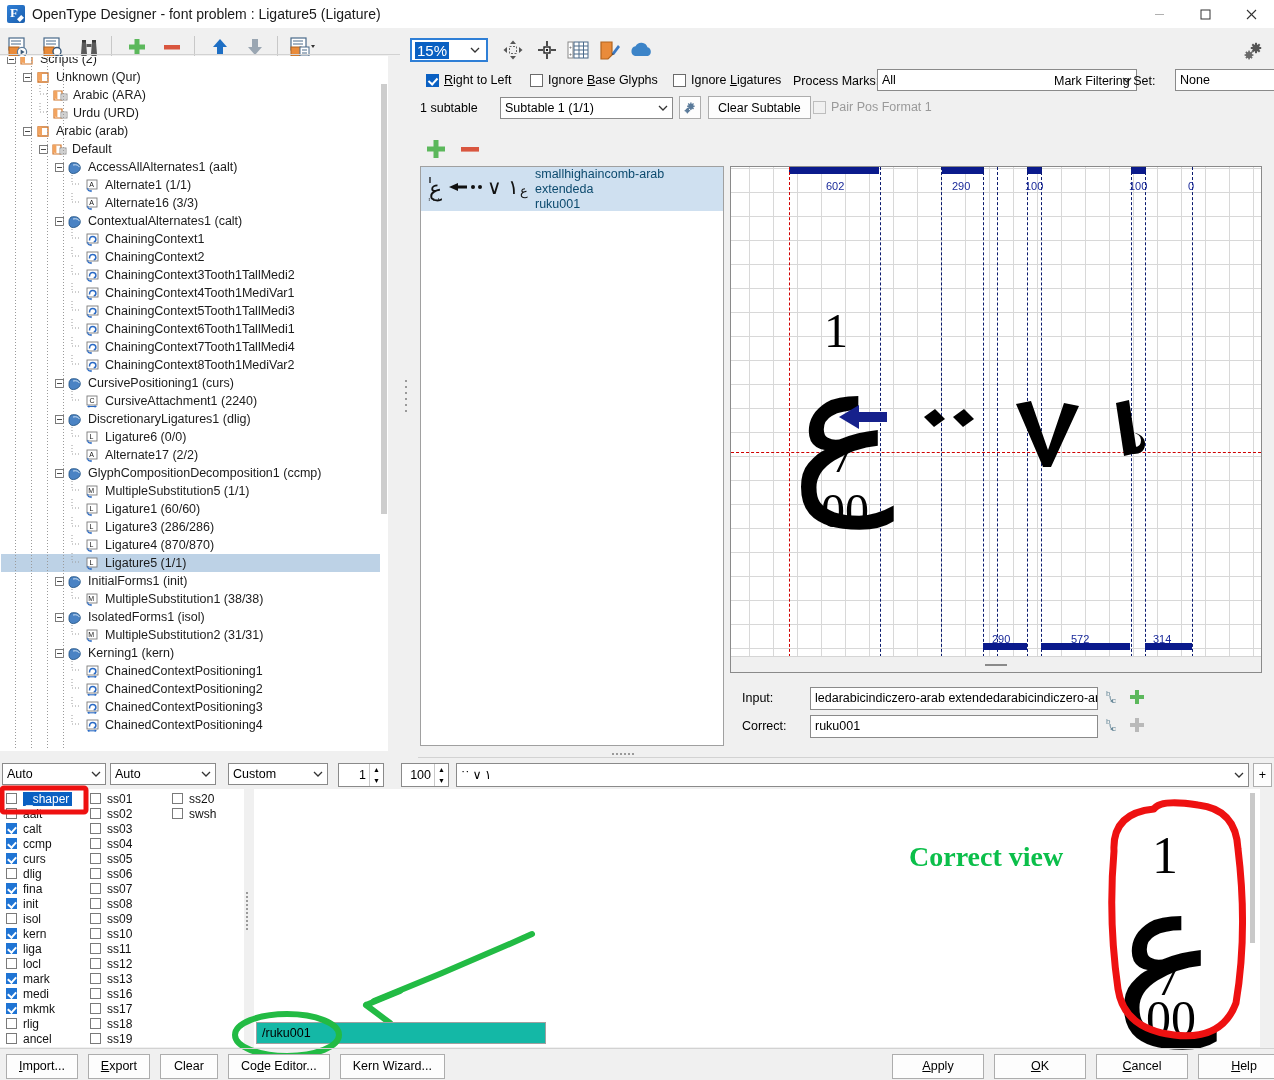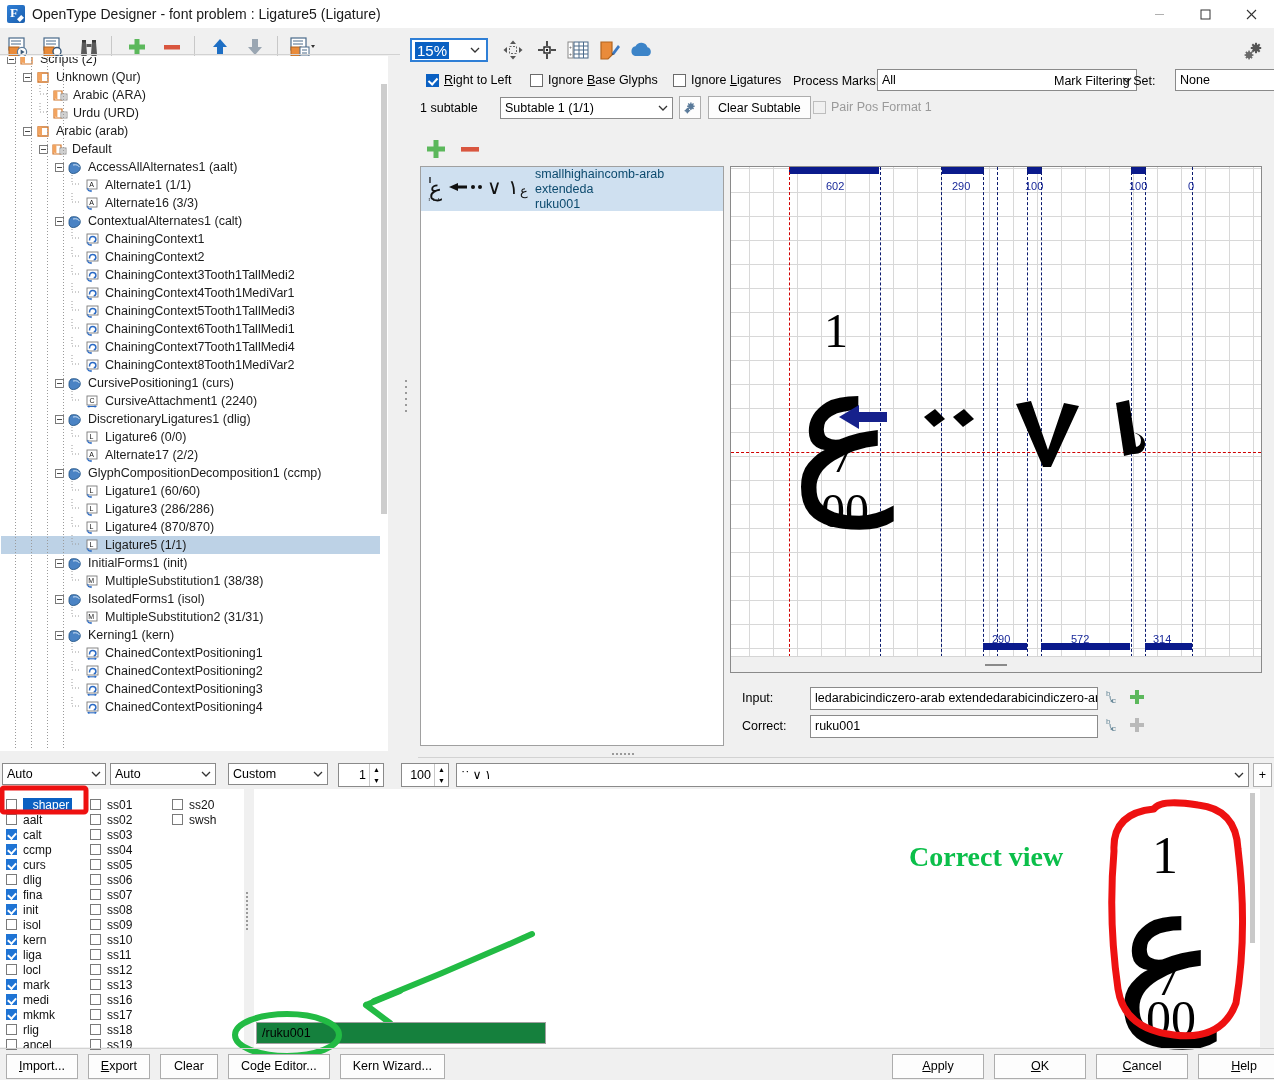--- a/index.html
+++ b/index.html
@@ -159,21 +159,21 @@
   .pvcombo { position:absolute; top:0; height:22px; border:1px solid #8a8a8a; background:#fff;
     display:flex; align-items:center; padding:0 4px; font-size:12.5px; }
   .spin { position:absolute; top:0; height:24px; border:1px solid #8a8a8a; background:#fff;
     display:flex; align-items:center; font-size:12.5px; }
   .spin .sv { flex:1; text-align:right; padding-right:3px; }
   .spin .sbtns { width:14px; height:100%; display:flex; flex-direction:column; border-left:1px solid #c9c9c9;}
   .spin .sbtns div { flex:1; display:flex; align-items:center; justify-content:center; font-size:7px; }
 
   
   .featpanel { position:absolute; left:0; top:789px; width:244px; height:258px; background:#fff; }
-  .featcol { position:absolute; top:8px; }
+  .featcol { position:absolute; top:2px; }
   .featrow { height:15px; display:flex; align-items:center; gap:6px; font-size:12px; }
   .fbox { width:11px; height:11px; border:1px solid #7a7a7a; background:#fff; flex:none; position:relative; }
   .fbox.on { background:#1f74d4; border-color:#1f74d4; }
   .fbox.on::after { content:""; position:absolute; left:2px; top:1px; width:4px; height:6px;
     border:solid #fff; border-width:0 2px 2px 0; transform:rotate(42deg); }
   .flabel { color:#111; }
   .flabel.sel { background:#0a60c2; color:#fff; padding:0 3px; }
 
   .vgrip { position:absolute; left:246px; top:890px; width:4px; height:56px; }
   .vgrip i { display:block; width:2px;height:2px;background:#9a9a9a;margin:2px 0; }
@@ -182,21 +182,21 @@
   .preview { position:absolute; left:254px; top:789px; width:1006px; height:258px; background:#fff; }
   .correctview {
     position:absolute; left: 655px; top: 52px; font-family:"Liberation Serif", serif;
     font-size: 28px; font-weight:bold; color:#0bbf4a;
   }
   .pvscroll { position:absolute; right:0; top:0; width:14px; height:100%; background:#fff; }
   .pvscroll .thumb { position:absolute; left:4px; top:4px; width:5px; height:150px; background:#c9c9c9; }
 
   .urlfield {
     position:absolute; left:256px; top:1022px; width:290px; height:22px;
-    border:1px solid #a0a0a0; background:#15803d; display:flex; align-items:center; padding:0 5px; font-size:12.5px;
+    border:1px solid #a0a0a0; background:#14b8a6; display:flex; align-items:center; padding:0 5px; font-size:12.5px;
   }
 
   
   .btnbar { position:absolute; top:1053px; height:26px; display:flex; align-items:center; gap:10px; }
   .dbtn {
     border:1px solid #adadad; background:#fdfdfd; height:25px; padding:0 12px;
     display:inline-flex; align-items:center; justify-content:center; font-size:12.5px; min-width:58px;
   }
   .dbtn.wide { min-width:92px; }
 
@@ -619,20 +619,35 @@
         </div>
         <div class="trow">
           <span class="tw" style="width: 54px;"></span>
           <span class="expander"></span>
           <span class="tw" style="width: 4px;"></span>
           <span class="icn"><svg width="15" height="13" viewBox="0 0 15 13">
               <path d="M3 2 q7 -1.5 9 3 q1.5 4.5 -4 7 q-6 2 -7 -3 q-0.7 -5 2 -7 z" fill="#4a83c4" stroke="#2a5a8a" stroke-width="0.9"></path>
               <path d="M5 4 q5 -1 6.5 2.2" fill="none" stroke="#cfe2f5" stroke-width="1"></path>
             </svg></span>
           <span class="lbl">GlyphCompositionDecomposition1 (ccmp)</span>
+        </div>
+        <div class="trow">
+          <span class="tw" style="width: 70px;"></span>
+          <span class="dotline"><svg width="10" height="18" viewBox="0 0 10 18">
+              <line x1="1" y1="0" x2="1" y2="9" stroke="#9a9a9a" stroke-width="1" stroke-dasharray="1 2"></line>
+              <line x1="1" y1="9" x2="9" y2="9" stroke="#9a9a9a" stroke-width="1" stroke-dasharray="1 2"></line>
+            </svg></span>
+          <span class="tw" style="width: 4px;"></span>
+          <span class="icn"><svg width="15" height="13" viewBox="0 0 15 13">
+              <rect x="2" y="1" width="10" height="9" fill="#fff" stroke="#7a7a7a" stroke-width="0.9"></rect>
+              <text x="3.2" y="8" font-size="7" font-family="Liberation Sans, sans-serif" fill="#111">M</text>
+              <path d="M3 9 q-1 3 3 3" fill="none" stroke="#2a6ac4" stroke-width="1.1"></path>
+              <polygon points="6.6,10.7 6.6,13.3 4.6,12" fill="#2a6ac4"></polygon>
+            </svg></span>
+          <span class="lbl">MultipleSubstitution5 (1/1)</span>
         </div>
         <div class="trow">
           <span class="tw" style="width: 70px;"></span>
           <span class="dotline"><svg width="10" height="18" viewBox="0 0 10 18">
               <line x1="1" y1="0" x2="1" y2="9" stroke="#9a9a9a" stroke-width="1" stroke-dasharray="1 2"></line>
               <line x1="1" y1="9" x2="9" y2="9" stroke="#9a9a9a" stroke-width="1" stroke-dasharray="1 2"></line>
             </svg></span>
           <span class="tw" style="width: 4px;"></span>
           <span class="icn"><svg width="15" height="13" viewBox="0 0 15 13">
               <rect x="2" y="1" width="10" height="9" fill="#fff" stroke="#7a7a7a" stroke-width="0.9"></rect>

